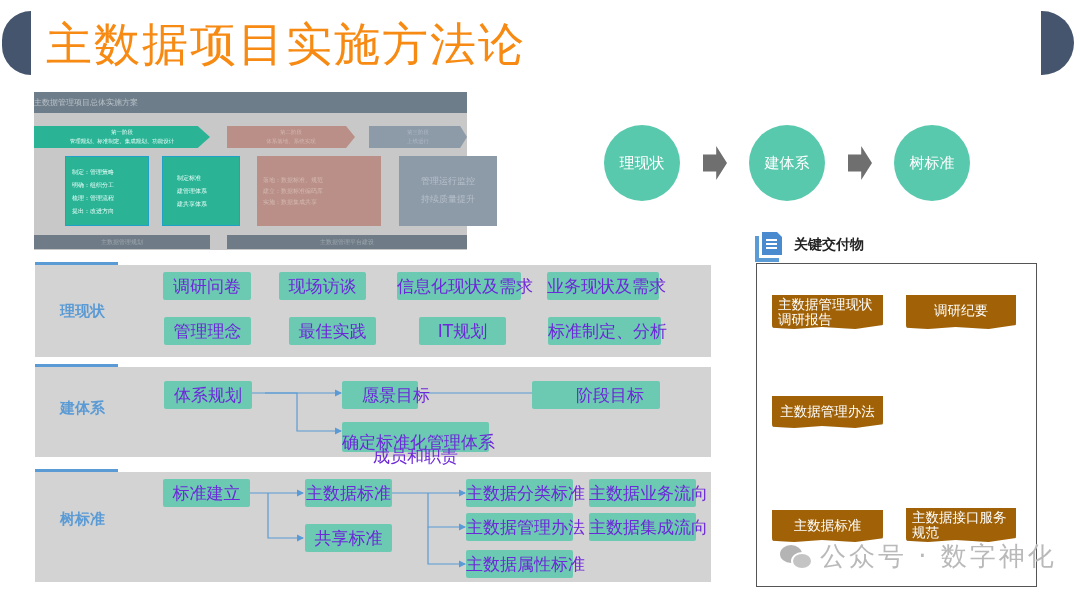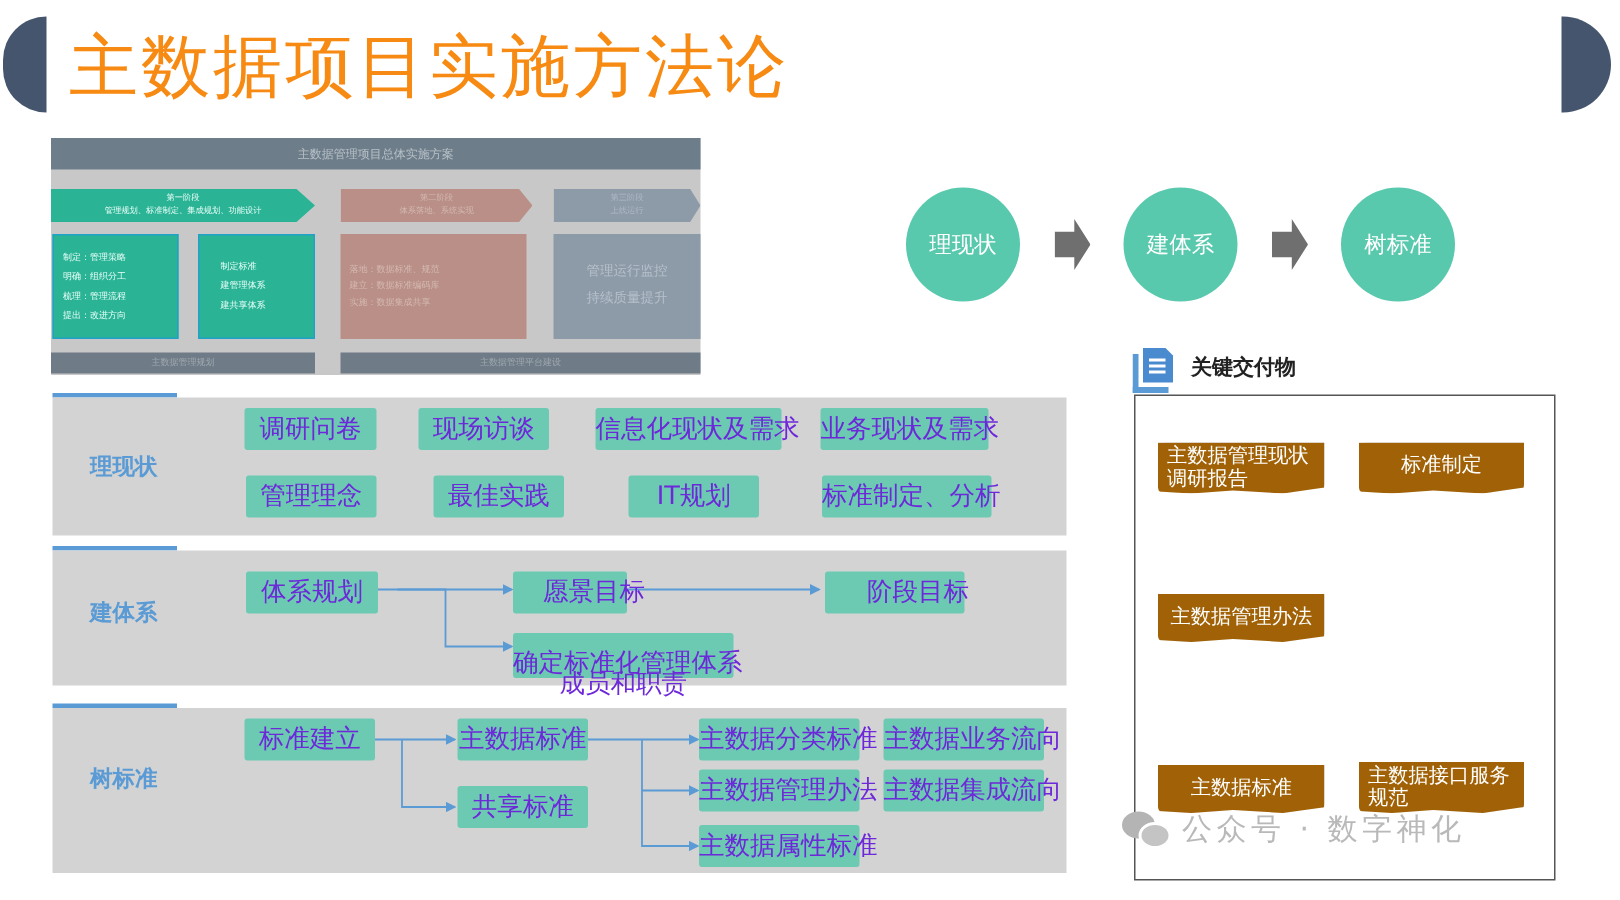--- a/index.html
+++ b/index.html
@@ -5,26 +5,26 @@
   * { box-sizing: border-box; margin: 0; padding: 0; }
   html, body { width: 1080px; height: 600px; background: #ffffff; overflow: hidden; }
   body { position: relative; font-family: "DejaVu Sans", "Liberation Sans", sans-serif; }
 
   .half-left { position: absolute; left: 2px; top: 11px; width: 29px; height: 64px; background: #45556d; border-radius: 32px 0 0 32px; }
   .half-right { position: absolute; left: 1041px; top: 11px; width: 33px; height: 64px; background: #45556d; border-radius: 0 32px 32px 0; }
   .page-title { position: absolute; left: 46px; top: 12px; font-size: 46px; color: #f78a12; letter-spacing: 2px; line-height: 64px; font-weight: normal; }
 
   
   .overview { position: absolute; left: 34px; top: 92px; width: 433px; height: 158px; background: #c8c8c8; }
-  .ov-header { position: absolute; left: 0; top: 0; width: 433px; height: 21px; background: #6e7d8a; color: #b7c0c7; font-size: 8px; text-align: center; line-height: 21px; }
+  .ov-header { position: absolute; left: 0; top: 0; width: 433px; height: 21px; background: #6e7d8a; color: #b7c0c7; font-size: 8px; text-align: left; line-height: 21px; }
   .ov-stage { position: absolute; height: 22px; font-size: 5.5px; text-align: center; line-height: 9px; padding-top: 2px; clip-path: polygon(0 0, 93% 0, 100% 50%, 93% 100%, 0 100%); }
   .ov-s1 { left: 0; top: 34px; width: 176px; background: #2ab395; color: #e9fff9; }
   .ov-s2 { left: 193px; top: 34px; width: 128px; background: #b98f87; color: #d3b8b2; }
   .ov-s3 { left: 335px; top: 34px; width: 98px; background: #8d9aa8; color: #aeb9c4; }
-  .ov-box { position: absolute; font-size: 6px; line-height: 13px; padding: 8px 6px; }
+  .ov-box { position: absolute; font-size: 6px; line-height: 13px; padding: 8px 6px; margin-left: 30px; }
   .ov-b1 { left: 1px; top: 64px; width: 84px; height: 70px; background: #2ab395; border: 1px solid #21a1c8; color: #e9fff9; }
   .ov-b2 { left: 98px; top: 64px; width: 78px; height: 70px; background: #2ab395; border: 1px solid #21a1c8; color: #e9fff9; padding-top: 14px; padding-left: 14px; }
   .ov-b3 { left: 193px; top: 64px; width: 124px; height: 70px; background: #b98f87; color: #d4b9b2; padding-top: 18px; padding-left: 6px; line-height: 11px; }
   .ov-b4 { left: 335px; top: 64px; width: 98px; height: 70px; background: #8d9aa8; color: #b6c0ca; font-size: 9px; line-height: 18px; text-align: center; padding-top: 16px; }
   .ov-foot { position: absolute; top: 143px; height: 14px; background: #6f7b86; color: #9ea8b2; font-size: 6px; text-align: center; line-height: 14px; }
   .ov-f1 { left: 0; width: 176px; }
   .ov-f2 { left: 193px; width: 240px; }
 
   
   .sec-tab { position: absolute; left: 35px; width: 83px; height: 3px; background: #5b9bd5; }
@@ -40,21 +40,21 @@
   .arrow { position: absolute; width: 24px; height: 34px; background: #6f6f6f; clip-path: polygon(0 25%, 55% 25%, 55% 0, 100% 50%, 55% 100%, 55% 75%, 0 75%); }
 
   
   .deliv-icon { position: absolute; left: 755px; top: 232px; width: 28px; height: 30px; }
   .deliv-title { position: absolute; left: 794px; top: 236px; font-size: 14px; font-weight: bold; color: #222; }
   .deliv-panel { position: absolute; left: 756px; top: 263px; width: 281px; height: 324px; border: 1px solid #555; background: #fff; }
   .doc { position: absolute; background: #a16207; color: #fff; font-size: 13.5px; box-shadow: 3px -3px 6px rgba(0,0,0,0.45); border-radius: 0 0 6px 4px; clip-path: polygon(0 0, 100% 0, 100% 88%, 75% 100%, 45% 94%, 20% 100%, 0 96%, 0 0); }
   .doc.one { line-height: 30px; text-align: center; }
   .doc.two { line-height: 15px; padding-left: 6px; padding-top: 2px; }
 
-  .watermark { position: absolute; left: 748px; top: 539px; font-size: 20px; color: #b9b9b9; letter-spacing: 3px; }
+  .watermark { position: absolute; left: 780px; top: 539px; font-size: 26px; color: #b9b9b9; letter-spacing: 3px; }
   .wm-icon { display: inline-block; width: 34px; height: 26px; position: relative; vertical-align: middle; margin-right: 6px; }
   .wm-icon .b1 { position: absolute; left: 0; top: 0; width: 22px; height: 18px; border-radius: 50%; background: #b4b4b4; }
   .wm-icon .b2 { position: absolute; left: 11px; top: 7px; width: 22px; height: 18px; border-radius: 50%; background: #c4c4c4; border: 2px solid #fff; }
 </style>
 </head>
 <body>
 
 <div class="half-left"></div>
 <div class="half-right"></div>
 <h1 class="page-title">主数据项目实施方法论</h1>
@@ -118,21 +118,21 @@
         <path d="M0,0 L6,3 L0,6 z" fill="#5b9bd5"></path>
       </marker>
     </defs>
     <path d="M188,26 L262,26 L262,64 L306,64" fill="none" stroke="#5b9bd5" stroke-width="1.2" marker-end="url(#ah)"></path>
     <path d="M230,26 L306,26" fill="none" stroke="#5b9bd5" stroke-width="1.2" marker-end="url(#ah)"></path>
     <path d="M381,26 L511,26" fill="none" stroke="#5b9bd5" stroke-width="1.2" marker-end="url(#ah)"></path>
   </svg>
   <div class="sec-label" style="top:32px;">建体系</div>
   <div class="box" style="left:129px;top:14px;width:88px;">体系规划</div>
   <div class="box" style="left:307px;top:14px;width:76px;padding-left:20px;">愿景目标</div>
-  <div class="box" style="left:515px;top:14px;width:93px;padding-left:28px;">阶段目标</div>
+  <div class="box" style="left:497px;top:14px;width:128px;padding-left:28px;">阶段目标</div>
   <div class="box two" style="left:307px;top:55px;width:147px;height:30px;">
     <div>确定标准化管理体系</div>
     <div>成员和职责</div>
   </div>
 </div>
 
 <div class="sec-tab" style="top:469px;"></div>
 <div class="sec" style="top:472px;height:110px;">
   <svg class="conn" width="676" height="110">
     <defs>
@@ -170,21 +170,21 @@
   <rect x="11" y="7" width="11" height="2" fill="#fff"></rect>
   <rect x="11" y="11" width="11" height="2" fill="#fff"></rect>
   <rect x="11" y="15" width="11" height="2" fill="#fff"></rect>
 </svg>
 <div class="deliv-title">关键交付物</div>
 <div class="deliv-panel">
   <div class="doc two" style="left:15px;top:31px;width:111px;height:34px;">
     <div>主数据管理现状</div>
     <div>调研报告</div>
   </div>
-  <div class="doc one" style="left:149px;top:31px;width:110px;height:34px;">标准制定</div>
+  <div class="doc one" style="left:149px;top:31px;width:110px;height:34px;">调研纪要</div>
   <div class="doc one" style="left:15px;top:132px;width:111px;height:32px;">主数据管理办法</div>
   <div class="doc one" style="left:15px;top:246px;width:111px;height:32px;">主数据标准</div>
   <div class="doc two" style="left:149px;top:244px;width:110px;height:34px;">
     <div>主数据接口服务</div>
     <div>规范</div>
   </div>
 </div>
 
 <div class="watermark">
   <span class="wm-icon"><span class="b1"></span><span class="b2"></span></span><span>公众号 · 数字神化</span>

